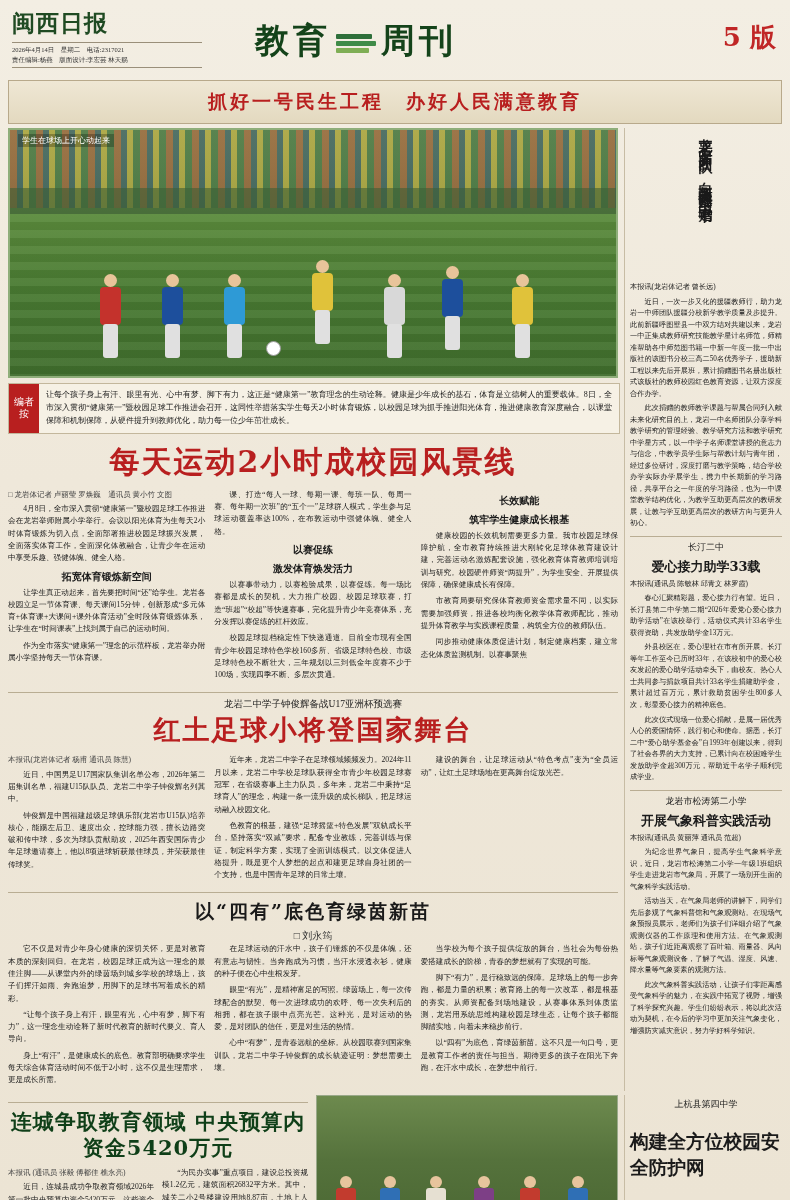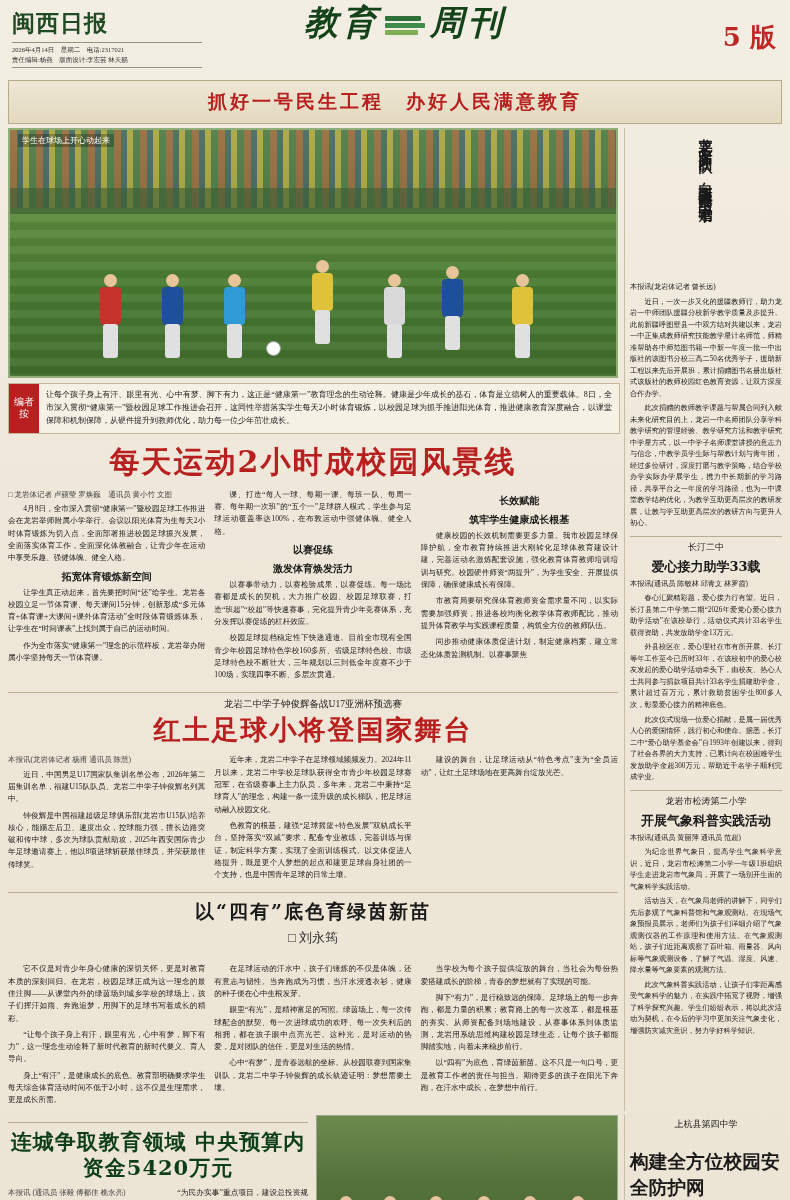--- a/index.html
+++ b/index.html
@@ -11,21 +11,21 @@
     overflow:hidden;
   }
   .page{position:relative;width:790px;height:1200px;
     background:linear-gradient(180deg,#f3eee3 0%,#efe8da 40%,#ece4d4 100%);}
 
   
   .masthead{position:relative;height:78px;padding:6px 10px 0 10px;box-sizing:border-box;}
   .mh-left{position:absolute;left:12px;top:8px;width:190px;}
   .mh-title{font-family:"DejaVu Serif",serif;font-size:23px;font-weight:bold;color:#1f4a22;letter-spacing:1px;}
   .mh-meta{font-size:6.5px;color:#333;line-height:1.5;margin-top:3px;border-top:1px solid #9a8f7a;border-bottom:1px solid #9a8f7a;padding:2px 0;}
-  .mh-center{position:absolute;left:255px;top:0;width:300px;text-align:center;font-style:italic;}
+  .mh-center{position:absolute;left:255px;top:18px;width:300px;}
   .mh-big{font-family:"DejaVu Serif",serif;font-size:34px;font-weight:bold;color:#14431a;letter-spacing:4px;display:inline-block;}
   .books{display:inline-block;width:46px;height:26px;position:relative;vertical-align:-4px;margin:0 2px;}
   .books i{position:absolute;left:3px;display:block;height:5px;border-radius:1px;}
   .books i:nth-child(1){top:4px;width:36px;background:#2e6f3a;}
   .books i:nth-child(2){top:11px;width:40px;background:#3f8b48;}
   .books i:nth-child(3){top:18px;width:33px;background:#7fae55;}
   .mh-page{position:absolute;right:14px;top:20px;font-size:26px;font-weight:bold;color:#c02626;font-family:"DejaVu Serif",serif;}
 
   
   .banner{margin:2px 8px 4px 8px;height:42px;border:1px solid #b8a98b;
@@ -70,21 +70,21 @@
   .body3 .c{flex:1;}
   .byline{font-size:7.5px;color:#444;margin-bottom:3px;line-height:1.5;}
   p.t{font-size:7.6px;line-height:1.62;text-align:justify;margin:0 0 4px;text-indent:2em;}
   h4.sub{font-size:10px;font-weight:bold;margin:5px 0 3px;text-align:center;font-family:"DejaVu Serif",serif;}
 
   .rule{border-top:1px solid #b9ad93;margin:7px 0 5px;}
 
   .kicker{font-size:9.5px;text-align:center;margin:2px 0 1px;}
   .headline2{font-family:"DejaVu Serif",serif;font-size:27px;font-weight:bold;color:#b81f1f;text-align:center;letter-spacing:2px;margin:1px 0 6px;}
   .headline3{font-family:"DejaVu Serif",serif;font-size:19px;font-weight:bold;text-align:center;letter-spacing:2px;margin:6px 0 4px;}
-  .author{font-size:13px;text-align:center;color:#333;margin-bottom:16px;}
+  .author{font-size:10px;text-align:center;color:#333;margin-bottom:0;}
 
   
   .colB h3{font-family:"DejaVu Serif",serif;font-size:13px;text-align:center;margin:4px 0 3px;font-weight:bold;}
   .colB .small{font-size:7.2px;line-height:1.6;text-align:justify;text-indent:2em;margin:0 0 3px;}
   .colB .src{font-size:7.2px;line-height:1.6;text-align:justify;margin:0 0 3px;}
   .vert-title{writing-mode:vertical-rl;text-orientation:upright;font-family:"DejaVu Serif",serif;
      font-size:14px;font-weight:bold;letter-spacing:3px;margin:0 auto 4px;height:150px;}
   .colB .divider{border-top:1px solid #b9ad93;margin:6px 0 4px;}
   .tiny-title{font-size:9px;text-align:center;margin:3px 0 2px;}
 

